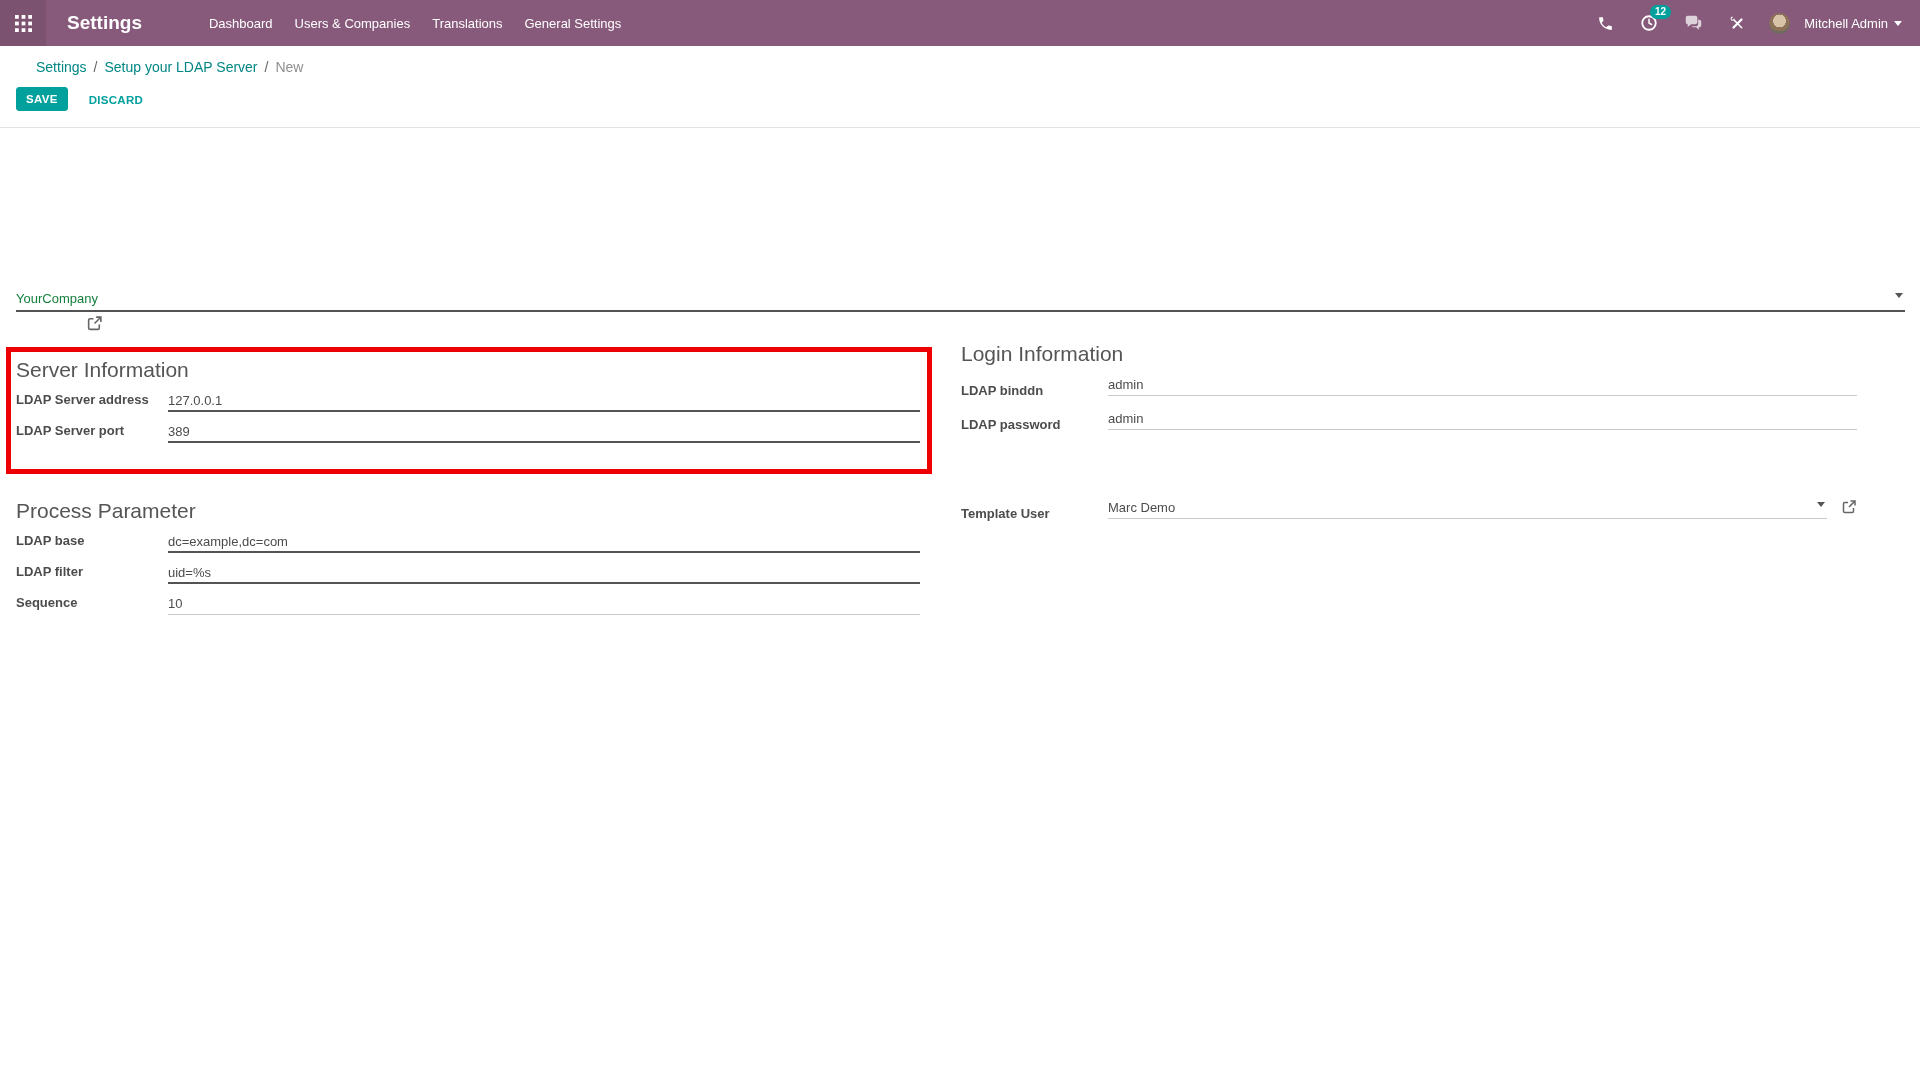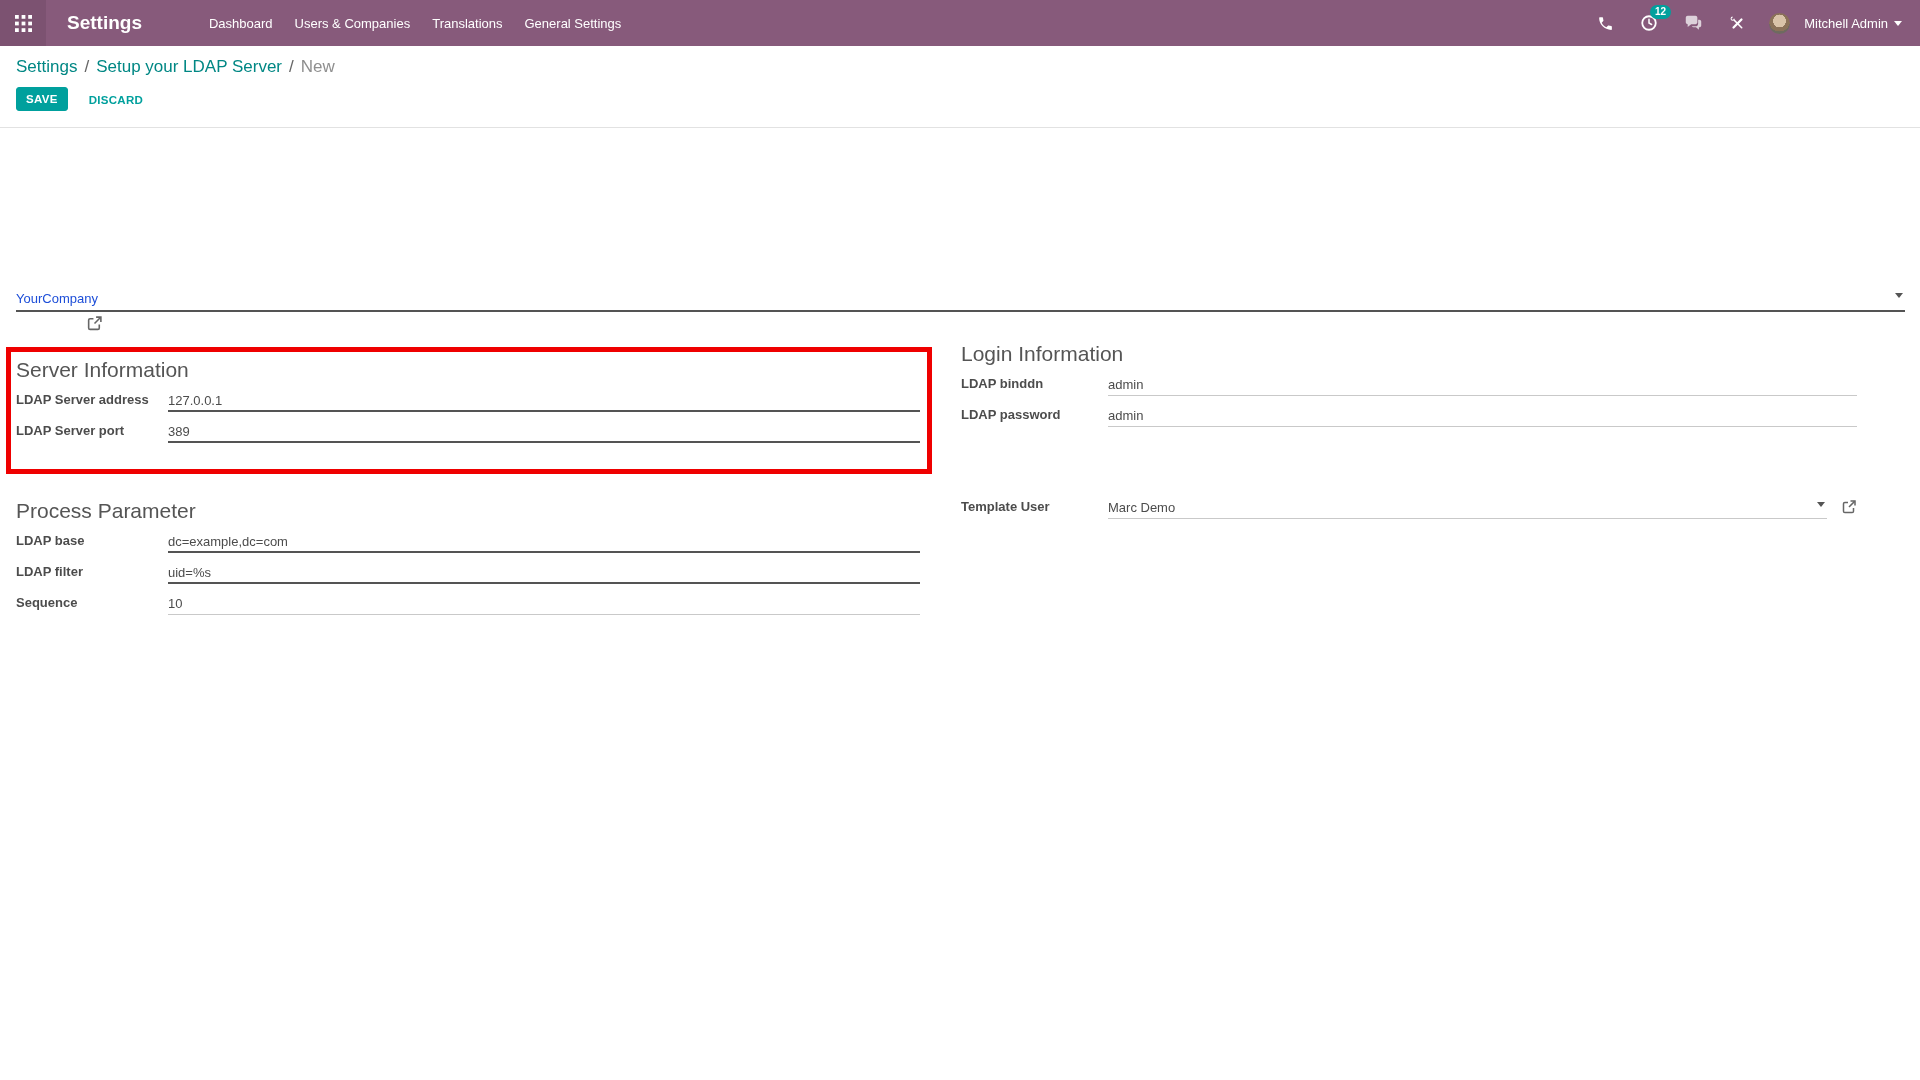--- a/index.html
+++ b/index.html
@@ -25,58 +25,58 @@
     gap: 6px; padding: 0 4px 0 10px; cursor: pointer; color: #fff; }
   .avatar { width: 21px; height: 21px; border-radius: 50%; overflow: hidden; display: block;
     background: radial-gradient(circle at 50% 38%, #d9c3a8 0 38%, #8a7158 39% 62%, #6e6a60 63%); }
   .user-name { font-size: 13px; color: #fff; white-space: nowrap; margin-left: 8px; }
   .caret-down { width: 0; height: 0; border-left: 4px solid transparent; border-right: 4px solid transparent;
     border-top: 5px solid #fff; display: inline-block; }
 
   
   .control-panel { position: absolute; top: 46px; left: 0; width: 100%; height: 82px;
     background: #fff; border-bottom: 1px solid #e2e2e2; padding: 10px 16px 0 16px; }
-  .breadcrumb { font-size: 17px; line-height: 22px; }
+  .breadcrumb { font-size: 14px; line-height: 22px; margin-left: 20px; }
   .breadcrumb a { color: #008784; text-decoration: none; cursor: pointer; }
   .breadcrumb .sep { color: #666; margin: 0 7px; }
   .breadcrumb .current { color: #8f8f8f; }
   .btn-row { margin-top: 9px; display: flex; align-items: flex-end; }
   .btn-save { background: #00A09D; color: #fff; border: 1px solid #00A09D; border-radius: 3px;
     font-size: 11.5px; font-weight: 700; letter-spacing: .3px; padding: 5px 9px; cursor: pointer;
     font-family: inherit; }
   .btn-discard { background: transparent; color: #00A09D; border: none; font-size: 11.5px;
     font-weight: 700; letter-spacing: .3px; padding: 5px 9px; margin-left: 12px; cursor: pointer;
     font-family: inherit; }
 
   
   .sheet { position: absolute; top: 129px; left: 0; width: 100%; height: 951px; background: #fff; }
 
   .company-field { position: absolute; left: 16px; right: 15px; top: 160px; }
   .company-field input { width: 100%; border: none; border-bottom: 2px solid #545454;
-    font-size: 13px; color: #1d4ed8; padding: 0 18px 4px 0; background: transparent;
+    font-size: 13px; color: #15803d; padding: 0 18px 4px 0; background: transparent;
     outline: none; font-family: inherit; }
   .field-caret { position: absolute; right: 2px; top: 4px; width: 0; height: 0;
     border-left: 4.5px solid transparent; border-right: 4.5px solid transparent;
     border-top: 5px solid #555; }
   .ext-btn { position: absolute; left: 86px; top: 186px; background: transparent; border: none;
     color: #666; cursor: pointer; padding: 0; line-height: 0; }
 
   .highlight-box { position: absolute; left: 6px; top: 218px; width: 926px; height: 127px;
     border: 5px solid #EF0000; pointer-events: none; z-index: 5; }
 
   .o-group { position: absolute; }
   #g-server  { left: 16px;  top: 228px; width: 904px; }
   #g-login   { left: 961px; top: 212px; width: 896px; }
   #g-process { left: 16px;  top: 369px; width: 904px; }
   #g-user    { left: 961px; top: 369px; width: 896px; }
   .o-group h2 { font-size: 21px; font-weight: 400; color: #555; line-height: 25px; margin-bottom: 9px; }
   .o-row { display: flex; align-items: flex-start; margin-bottom: 10px; min-height: 17px; }
   .o-label { font-size: 13px; font-weight: 700; color: #4c4c4c; line-height: 17px; flex-shrink: 0; }
   #g-server .o-label, #g-process .o-label { width: 152px; }
-  #g-login .o-label, #g-user .o-label { width: 147px; }
+  #g-login .o-label, #g-user .o-label { width: 147px; margin-top: 7px; }
   .o-field { flex: 1 1 auto; position: relative; }
   .o-field input { width: 100%; border: none; border-bottom: 1px solid #c9c9c9; font-size: 13px;
     color: #4c4c4c; padding: 0 0 3px 0; background: transparent; outline: none; font-family: inherit;
     line-height: 14px; }
   .o-field.required input { border-bottom: 2px solid #545454; padding-bottom: 2px; }
   .o-field.m2o input { padding-right: 20px; }
   .o-row .ext-inline { position: static; margin-left: 14px; margin-top: 1px; flex: 0 0 auto; }
 
   .cb { position: relative; display: inline-block; width: 14px; height: 14px;
     border: 1px solid #8f8f8f; border-radius: 2px; background: #fff; cursor: pointer; }

